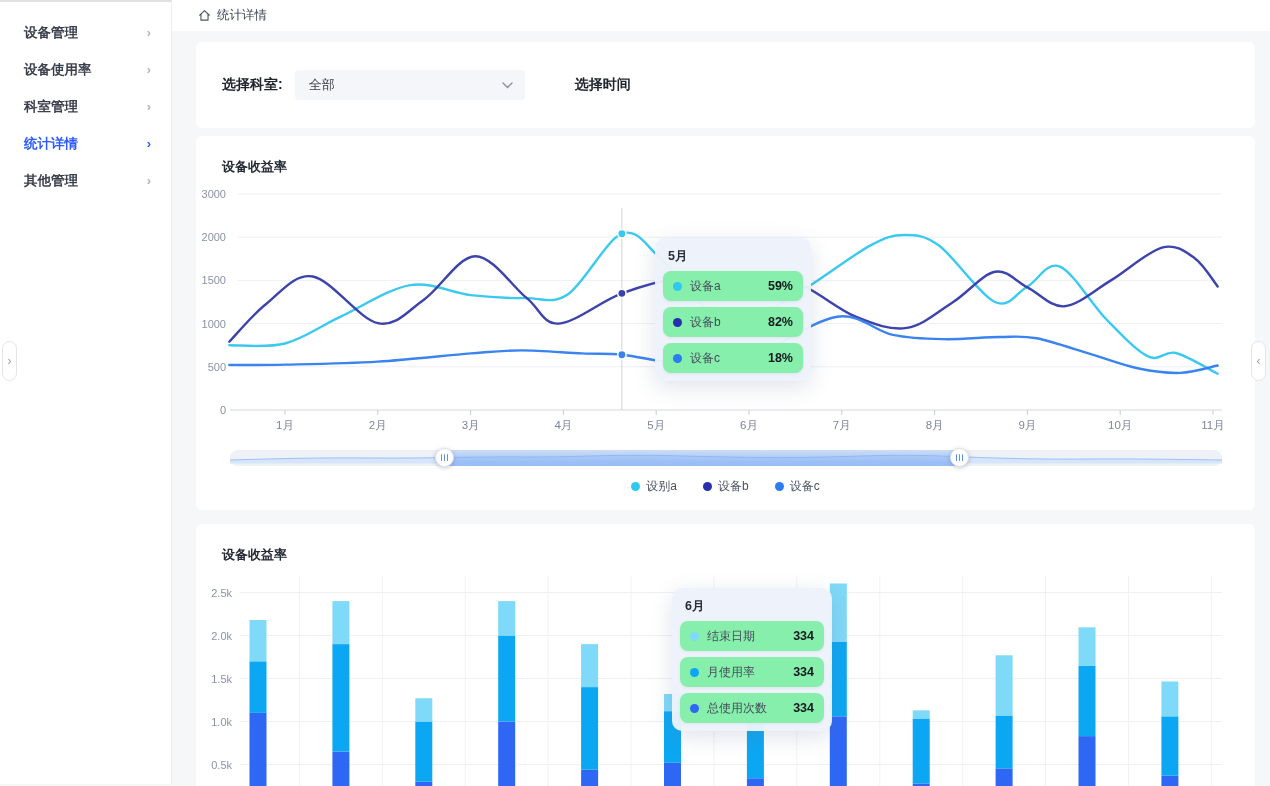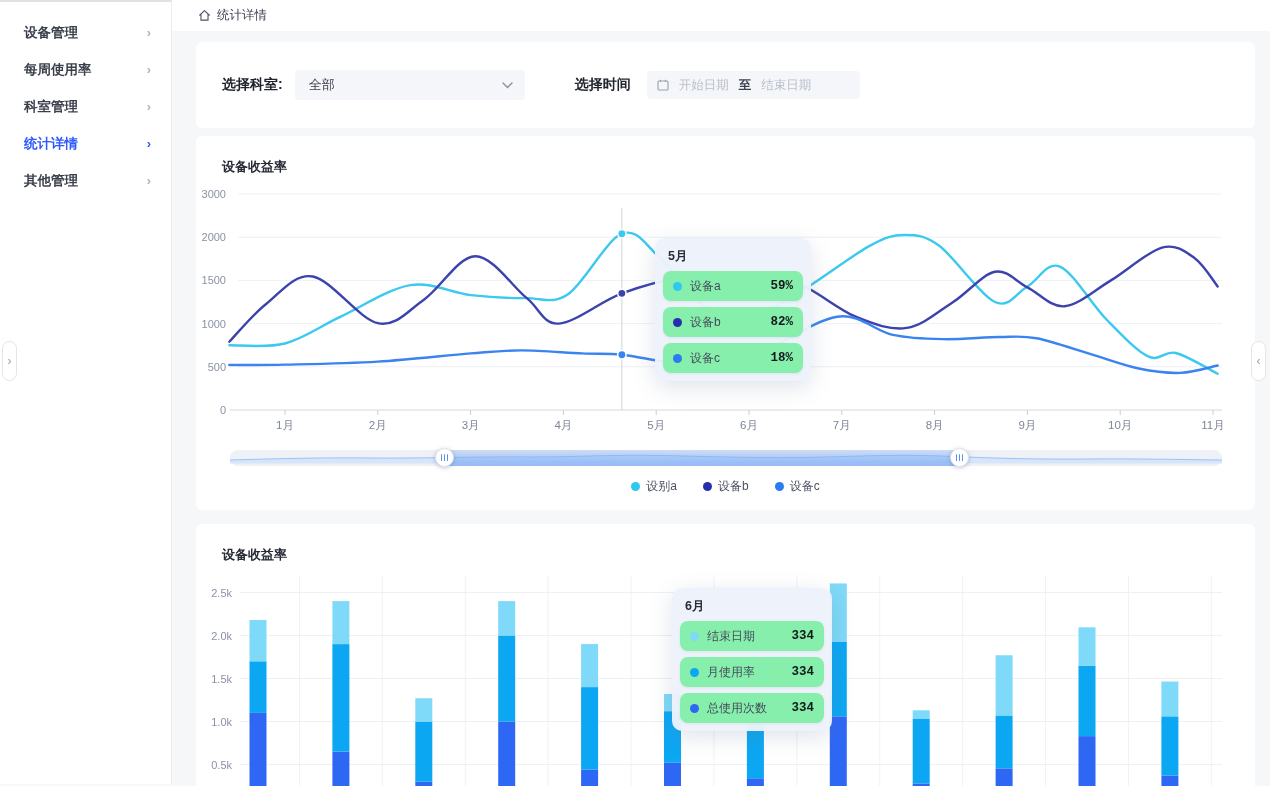--- a/index.html
+++ b/index.html
@@ -37,21 +37,21 @@
   .datebox .ph { color:#b9bfca; }
   .datebox .to { color:#3c4150; font-weight:700; }
   
   .tip { position:absolute; background:rgba(237,243,251,0.96); border-radius:10px;
     box-shadow:0 6px 22px rgba(96,117,150,.20); padding:2px 8px 8px 8px; z-index:4; }
   .tip-title { font-size:12.5px; font-weight:700; color:#272c38; margin:8px 0 2px 5px; }
   .tip-row { margin-top:6px; height:30px; background:#86efac; border-radius:8px;
     display:flex; align-items:center; gap:8px; padding:0 10px;
     box-shadow:0 1px 3px rgba(140,155,180,.18); }
   .tip-row .name { flex:1; font-size:12px; color:#464c5b; }
-  .tip-row .val { font-size:12.5px; font-weight:700; color:#14181f;font-family:Liberation Mono, monospace; }
+  .tip-row .val { font-size:12.5px; font-weight:700; color:#14181f; }
   .tip1 { left:459px; top:102px; width:156px; }
   .tip2 { left:476px; top:64px; width:160px; }
   .dot { width:9px; height:9px; border-radius:50%; flex:none; }
   .c-a{background:#2ec9f1} .c-b{background:#272fae} .c-c{background:#2b7bf2}
   .c-light{background:#7fd9f8} .c-mid{background:#0ca7f2} .c-royal{background:#2f67f5}
   
   .legend { position:absolute; left:0; right:0; top:342px; display:flex;
     justify-content:center; align-items:center; gap:26px; }
   .legend .item { display:flex; align-items:center; gap:6px; font-size:12px; color:#4a5060; cursor:pointer; }
   
@@ -74,21 +74,21 @@
 </head>
 <body>
 
 <div class="sidebar">
   <div class="side-list">
     <div class="side-item">
       <span>设备管理</span>
       <span class="chev">›</span>
     </div>
     <div class="side-item">
-      <span>每周使用率</span>
+      <span>设备使用率</span>
       <span class="chev">›</span>
     </div>
     <div class="side-item">
       <span>科室管理</span>
       <span class="chev">›</span>
     </div>
     <div class="side-item active">
       <span>统计详情</span>
       <span class="chev">›</span>
     </div>
@@ -111,30 +111,20 @@
 <div class="card card-filter">
   <div class="filter-row">
     <span class="f-label">选择科室:</span>
     <div class="select">
       <span>全部</span>
       <svg width="11" height="7" viewBox="0 0 11 7">
         <polyline points="1,1 5.5,5.5 10,1" fill="none" stroke="#8a90a0" stroke-width="1.4" stroke-linecap="round"></polyline>
       </svg>
     </div>
     <span class="f-label lab-time">选择时间</span>
-    <div class="datebox">
-      <svg width="12" height="12" viewBox="0 0 12 12">
-        <rect x="1" y="2" width="10" height="9" rx="1" fill="none" stroke="#9aa1ad" stroke-width="1.1"></rect>
-        <line x1="3.5" y1="0.8" x2="3.5" y2="3" stroke="#9aa1ad" stroke-width="1.1"></line>
-        <line x1="8.5" y1="0.8" x2="8.5" y2="3" stroke="#9aa1ad" stroke-width="1.1"></line>
-      </svg>
-      <span class="ph">开始日期</span>
-      <span class="to">至</span>
-      <span class="ph">结束日期</span>
-    </div>
   </div>
 </div>
 
 <div class="card card-line">
   <div class="card-title">设备收益率</div>
   <svg id="line-svg" width="1059" height="374" viewBox="0 0 1059 374" style="position:absolute;left:0;top:0">
       <line x1="42" y1="230.8" x2="1026" y2="230.8" stroke="#eef0f4" stroke-width="1"></line>
       <line x1="42" y1="187.6" x2="1026" y2="187.6" stroke="#eef0f4" stroke-width="1"></line>
       <line x1="42" y1="144.39999999999998" x2="1026" y2="144.39999999999998" stroke="#eef0f4" stroke-width="1"></line>
       <line x1="42" y1="101.19999999999999" x2="1026" y2="101.19999999999999" stroke="#eef0f4" stroke-width="1"></line>

